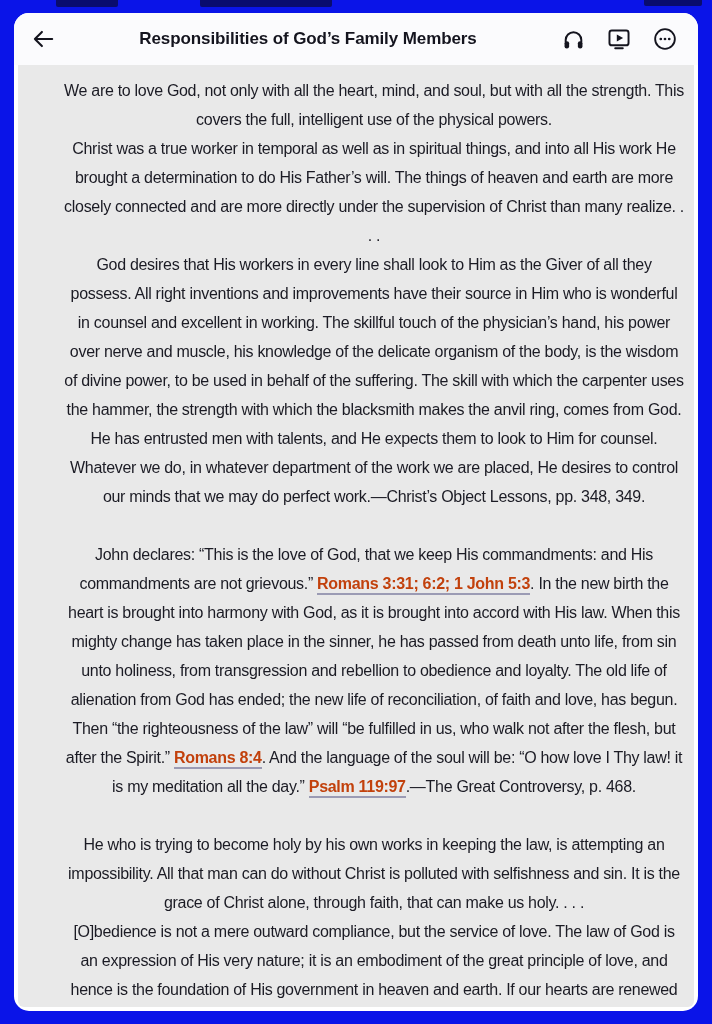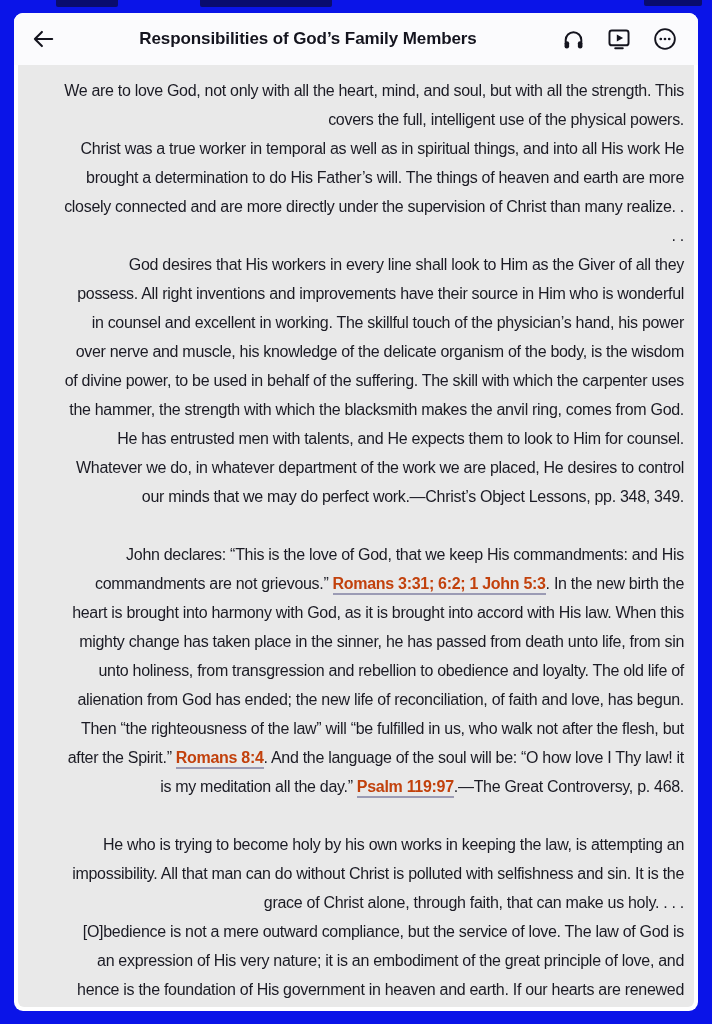--- a/index.html
+++ b/index.html
@@ -17,21 +17,21 @@
     opacity: .75;
     border-radius: 0 0 2px 2px;
   }
   .remnant-a { left: 56px;  width: 62px; }
   .remnant-b { left: 200px; width: 132px; }
   .remnant-c { left: 644px; width: 58px; height: 6px; }
   .app-window {
     position: absolute;
     left: 14px; right: 14px; top: 13px; bottom: 13px;
     background: #ffffff;
-    border-radius: 9px;
+    border-radius: 15px;
     overflow: hidden;
     display: flex;
     flex-direction: column;
   }
   .header {
     height: 52px;
     background: #fbfbfd;
     display: flex;
     align-items: center;
     padding: 0 16px 0 12px;
@@ -61,21 +61,21 @@
     margin: 0 4px 4px 4px;
     border-radius: 0 0 6px 6px;
     padding: 11px 10px 0 10px;
     overflow: hidden;
   }
   .para {
     font-size: 16px;
     line-height: 29px;
     color: #1b1b24;
     letter-spacing: -0.3px;
-    text-align: right;
+    text-align: center;
     margin-left: 36px;
   }
   .para.gap { margin-top: 29px; }
   .scripture-ref {
     font-weight: 700;
     color: #c2410c;
     border-bottom: 2px solid #9b9bb4;
     padding-bottom: 1px;
     cursor: pointer;
   }

